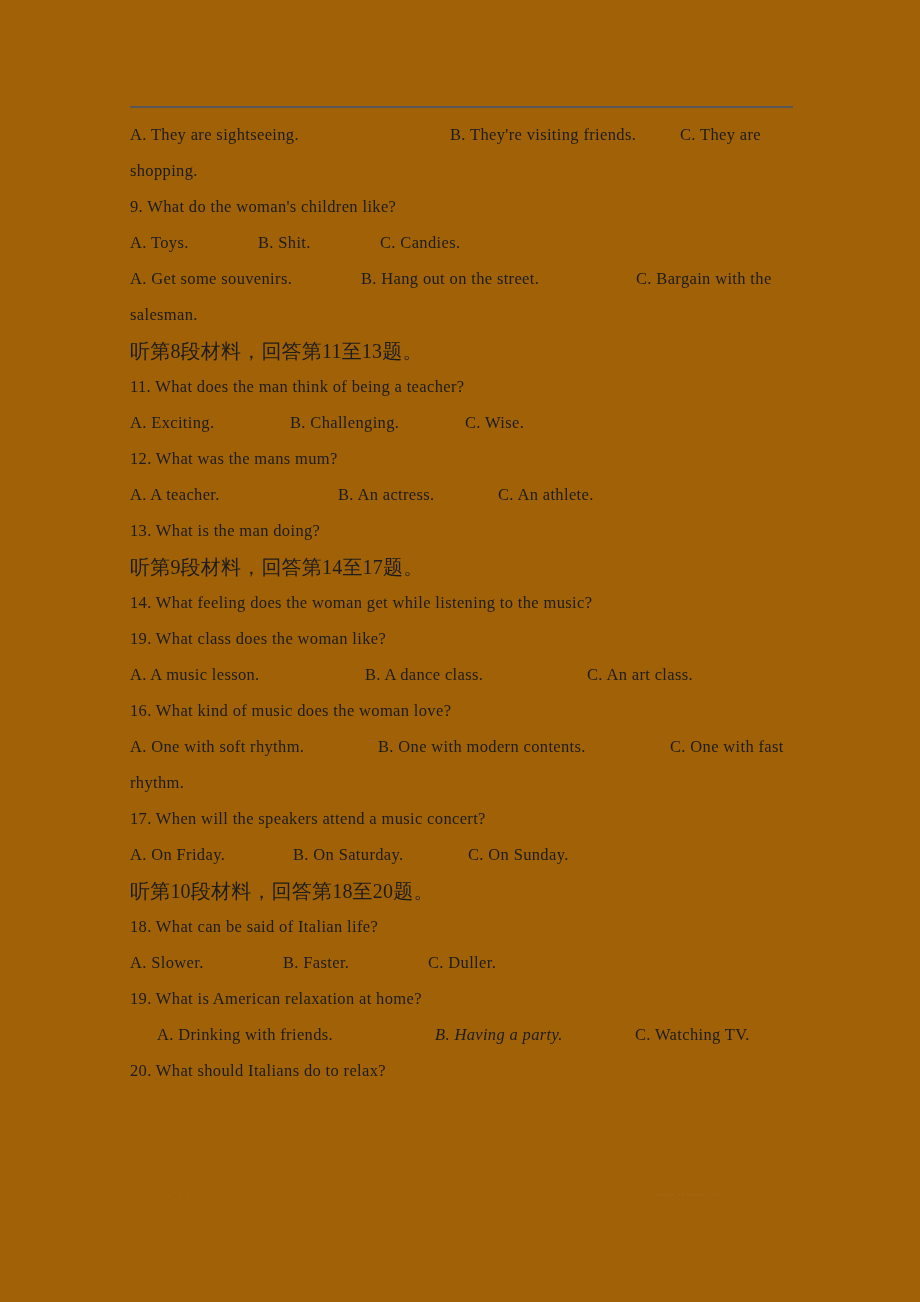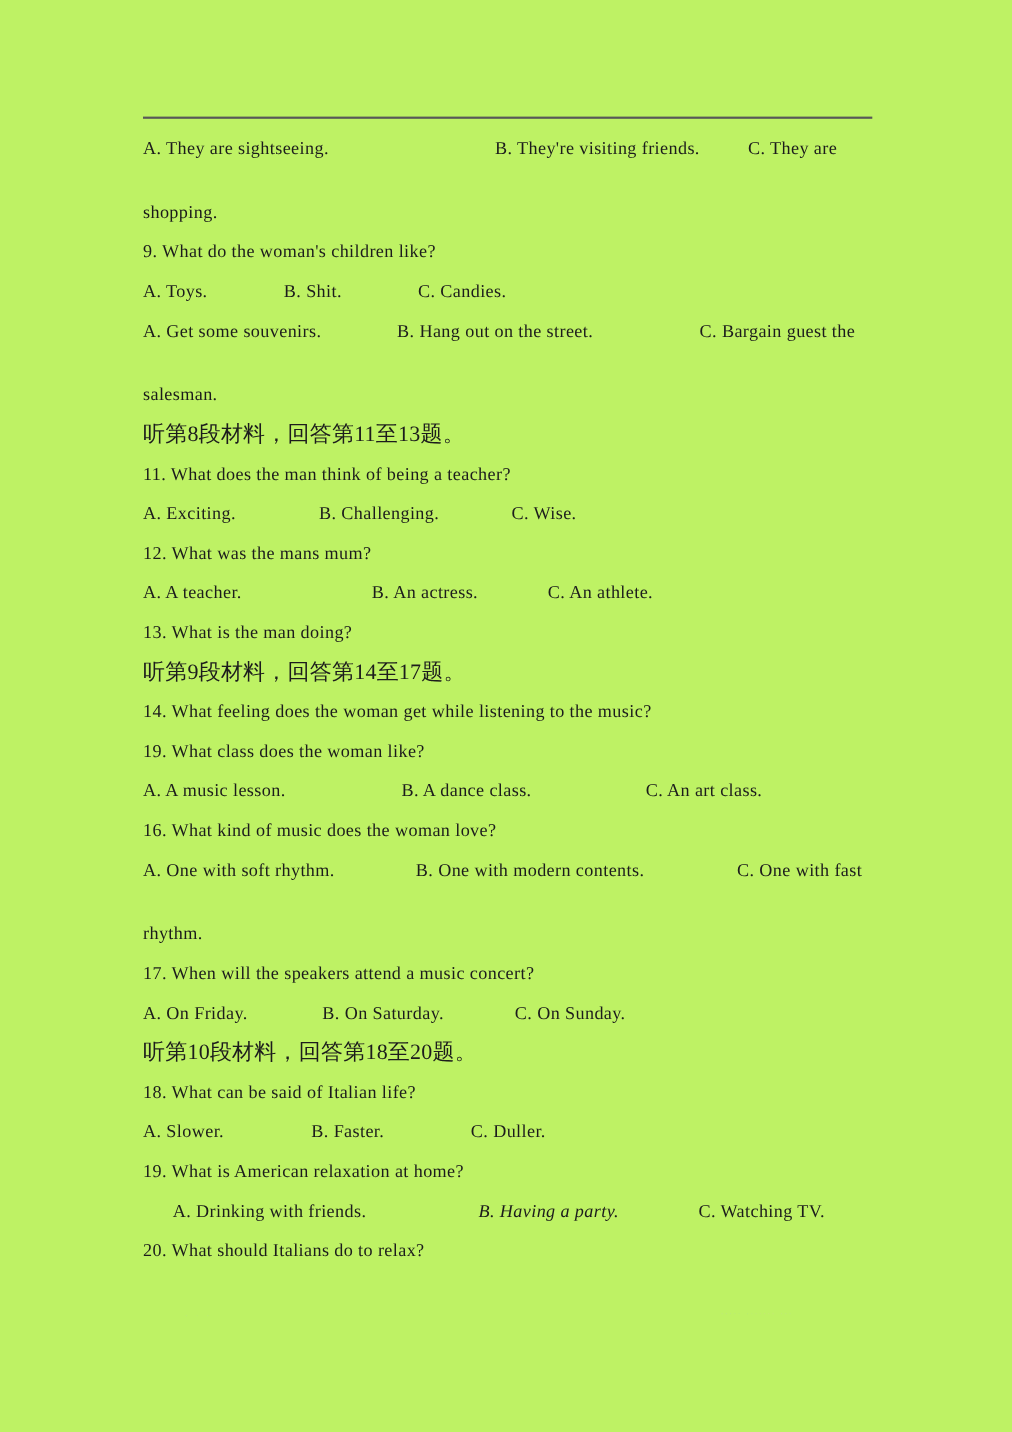--- a/index.html
+++ b/index.html
@@ -15,21 +15,21 @@
     overflow: hidden;
     font-family: "Liberation Serif", "DejaVu Serif", serif;
     color: #1a1a1a;
     -webkit-font-smoothing: none;
   }
 
   
   .page {
     position: absolute;
     inset: 0;
-    background: #bef264;
+    background: #a16207;
   }
 
   
   .header-rule {
     position: absolute;
     left: 130px;
     top: 106px;
     width: 663px;
     height: 0;
     border-top: 2px solid #585858;
@@ -61,21 +61,20 @@
     display: inline-block;
     vertical-align: top;
   }
 
   
   .cont {
     height: 36px;
     line-height: 36px;
     font-size: 16.5px;
     letter-spacing: 0.35px;
-    margin-top: 22px;
   }
 
   
   .cn-line {
     height: 36px;
     line-height: 36px;
     white-space: nowrap;
     font-size: 20px;
     letter-spacing: 0.2px;
     color: #1c1c1c;
@@ -111,21 +110,21 @@
 
 <div class="page">
 
   <div class="header-rule"></div>
 
   <div class="body-text" id="body-text">
       <div class="line opts"><span class="opt" style="width: 320px;">A. They are sightseeing.</span><span class="opt" style="width: 230px;">B. They're visiting friends.</span><span class="opt">C. They are</span></div>
       <div class="cont">shopping.</div>
       <div class="line">9. What do the woman's children like?</div>
       <div class="line opts"><span class="opt" style="width: 128px;">A. Toys.</span><span class="opt" style="width: 122px;">B. Shit.</span><span class="opt">C. Candies.</span></div>
-      <div class="line opts"><span class="opt" style="width: 231px;">A. Get some souvenirs.</span><span class="opt" style="width: 275px;">B. Hang out on the street.</span><span class="opt">C. Bargain guest the</span></div>
+      <div class="line opts"><span class="opt" style="width: 231px;">A. Get some souvenirs.</span><span class="opt" style="width: 275px;">B. Hang out on the street.</span><span class="opt">C. Bargain with the</span></div>
       <div class="cont">salesman.</div>
       <div class="cn-line">听第8段材料，回答第11至13题。</div>
       <div class="line">11. What does the man think of being a teacher?</div>
       <div class="line opts"><span class="opt" style="width: 160px;">A. Exciting.</span><span class="opt" style="width: 175px;">B. Challenging.</span><span class="opt">C. Wise.</span></div>
       <div class="line">12. What was the mans mum?</div>
       <div class="line opts"><span class="opt" style="width: 208px;">A. A teacher.</span><span class="opt" style="width: 160px;">B. An actress.</span><span class="opt">C. An athlete.</span></div>
       <div class="line">13. What is the man doing?</div>
       <div class="cn-line">听第9段材料，回答第14至17题。</div>
       <div class="line">14. What feeling does the woman get while listening to the music?</div>
       <div class="line">19. What class does the woman like?</div>

